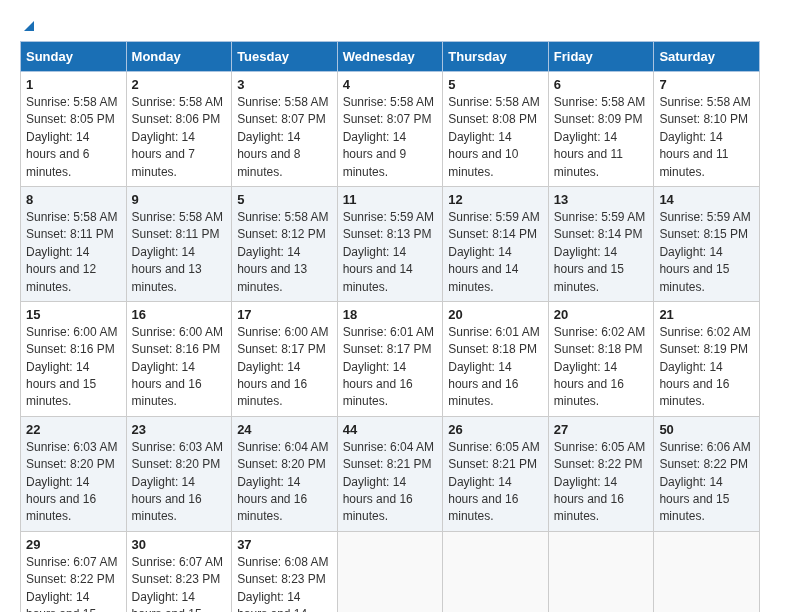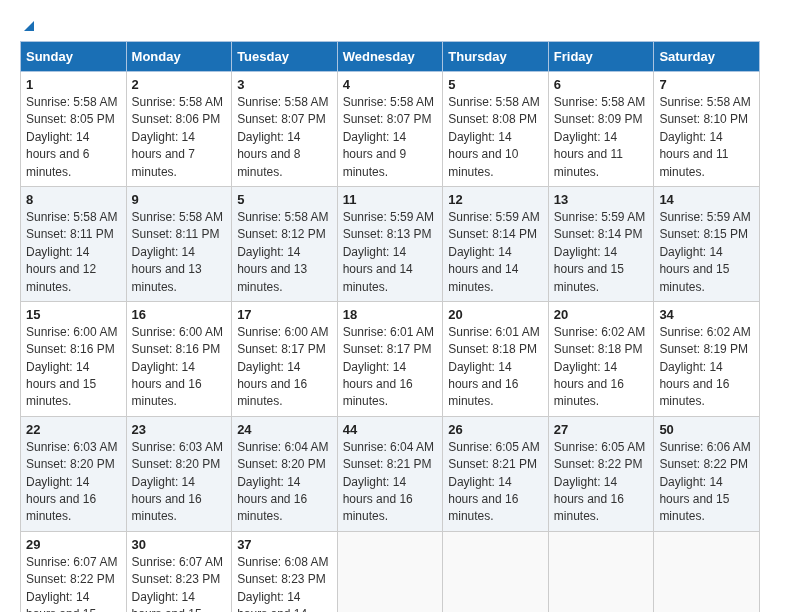--- a/index.html
+++ b/index.html
@@ -219,21 +219,21 @@
           </td>
           <td>
             <span class="day-num">20</span>
             <div class="day-detail">Sunrise: 6:01 AM<br>Sunset: 8:18 PM<br>Daylight: 14 hours and 16 minutes.</div>
           </td>
           <td>
             <span class="day-num">20</span>
             <div class="day-detail">Sunrise: 6:02 AM<br>Sunset: 8:18 PM<br>Daylight: 14 hours and 16 minutes.</div>
           </td>
           <td>
-            <span class="day-num">34</span>
+            <span class="day-num">21</span>
             <div class="day-detail">Sunrise: 6:02 AM<br>Sunset: 8:19 PM<br>Daylight: 14 hours and 16 minutes.</div>
           </td>
         </tr>
         <tr>
           <td>
             <span class="day-num">22</span>
             <div class="day-detail">Sunrise: 6:03 AM<br>Sunset: 8:20 PM<br>Daylight: 14 hours and 16 minutes.</div>
           </td>
           <td>
             <span class="day-num">23</span>

